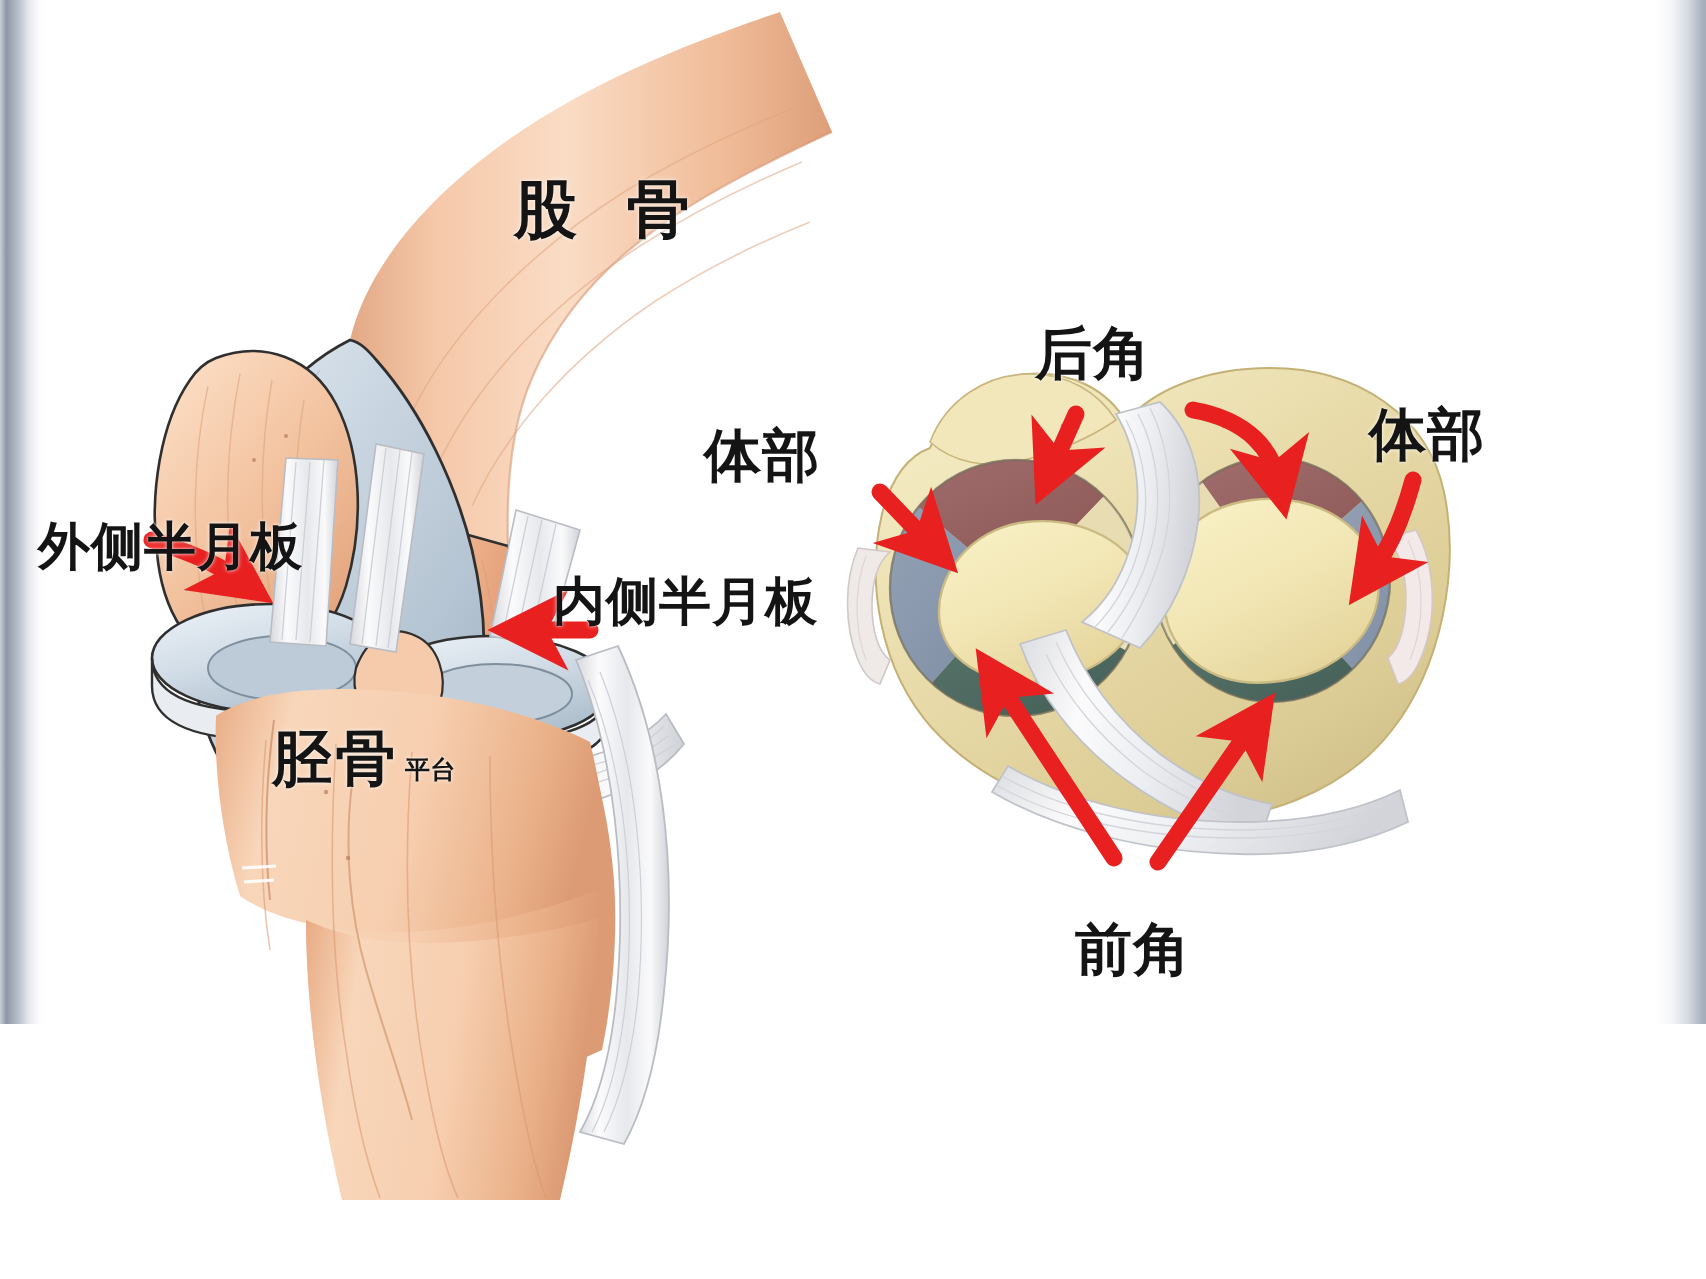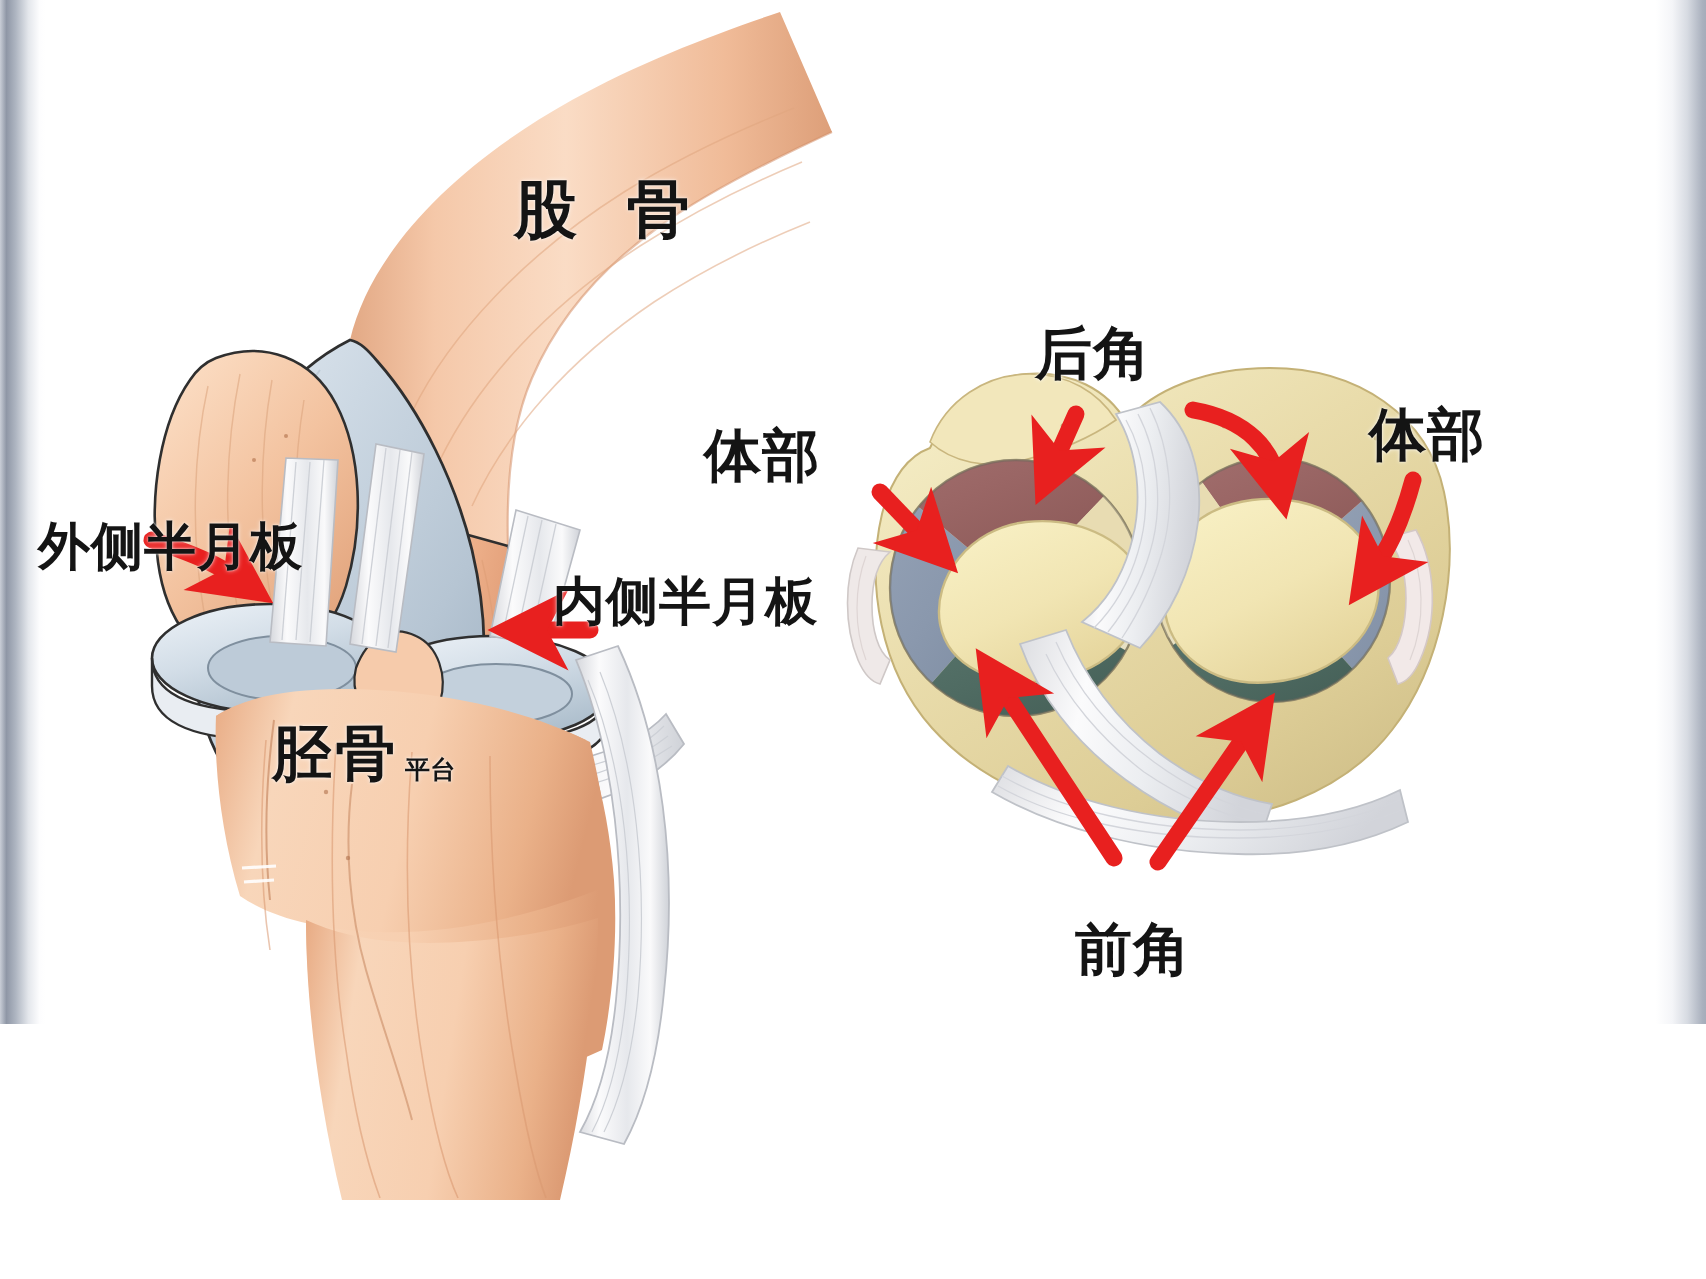--- a/index.html
+++ b/index.html
@@ -30,21 +30,21 @@
     color:#141414;
     font-weight:700;
     white-space:nowrap;
     letter-spacing:0.02em;
     line-height:1;
     text-shadow:0 0 2px rgba(255,255,255,.85),0 0 5px rgba(255,255,255,.6);
   }
   .lbl-femur{left:514px;top:178px;font-size:63px;letter-spacing:.22em;}
   .lbl-lat-men{left:38px;top:472px;font-size:52px;margin-top:48px;}
   .lbl-med-men{left:553px;top:561px;font-size:52px;margin-top:14px;}
-  .lbl-tibia{left:272px;top:728px;font-size:60px;letter-spacing:.06em;font-family:Liberation Mono, monospace;}
+  .lbl-tibia{left:272px;top:728px;font-size:60px;letter-spacing:.06em;}
   .lbl-tibia-sub{left:405px;top:757px;font-size:25px;font-weight:700;}
   .lbl-post-horn{left:1035px;top:330px;font-size:57px;font-family:Liberation Mono, monospace;}
   .lbl-body-left{left:704px;top:427px;font-size:57px;}
   .lbl-body-right{left:1369px;top:406px;font-size:57px;}
   .lbl-ant-horn{left:1063px;top:921px;font-size:57px;margin-left:12px;}
 
   .arrows{position:absolute;left:0;top:0;width:1706px;height:1279px;pointer-events:none;}
 </style>
 </head>
 <body>

